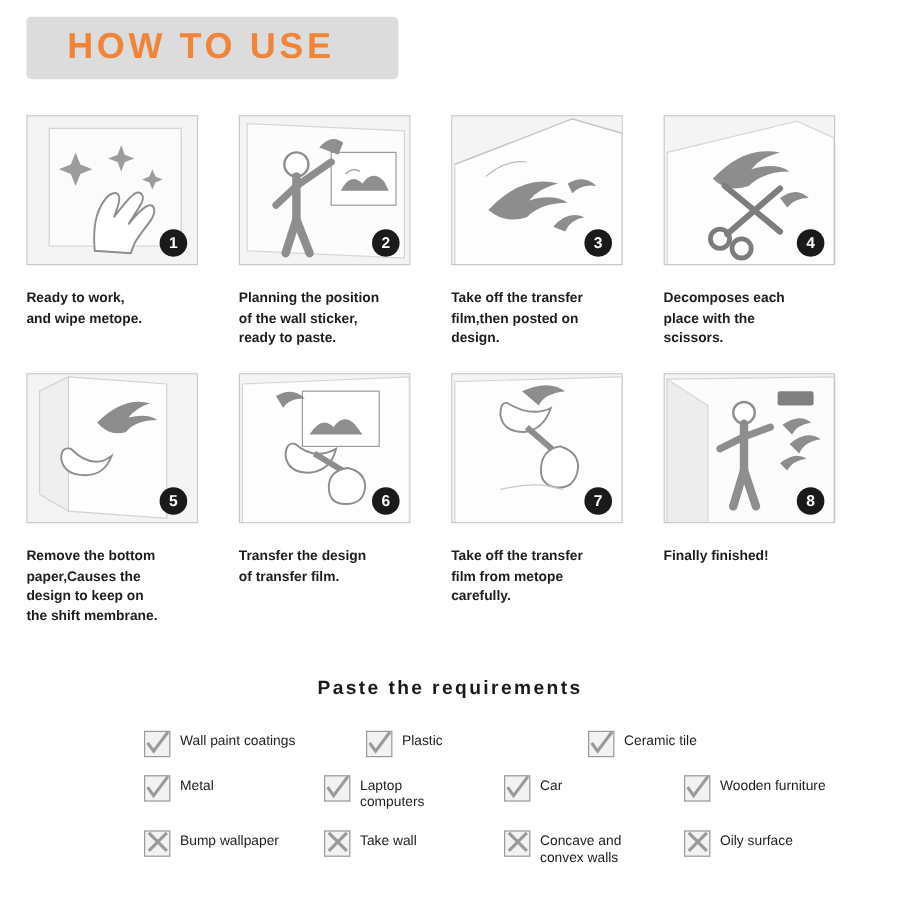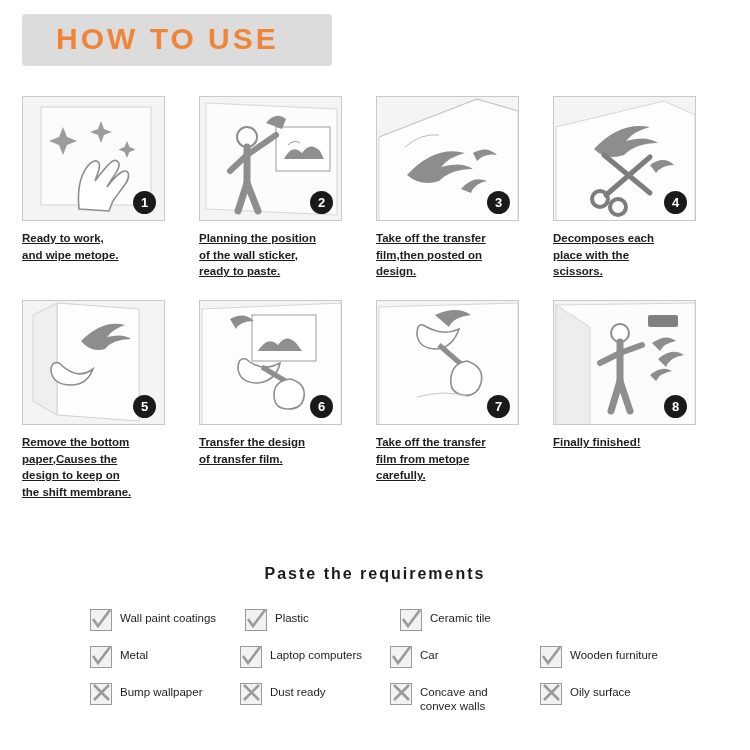--- a/index.html
+++ b/index.html
@@ -71,28 +71,27 @@
     border-radius: 50%;
     background: #1a1a1a;
     color: #fff;
     font-size: 13px;
     line-height: 23px;
     text-align: center;
     font-weight: bold;
     z-index: 6;
   }
   .step-cap {
-    margin-top: 9px;
+    margin-top: 20px;
     font-size: 11.5px;
     font-weight: bold;
     line-height: 1.45;
     color: #1d1d1d;
     width: 152px;
     white-space: pre-line;
-    text-decoration: underline;
   }
   .row2 { margin-top: 20px; }
 
   
   .art-svg { position: absolute; left: 0; top: 0; }
 
   
   .req-title {
     position: absolute;
     left: 0; right: 0;
@@ -111,20 +110,21 @@
   }
   .req-row {
     display: flex;
     margin-bottom: 14px;
   }
   .req-cell {
     width: 155px;
     display: flex;
     align-items: flex-start;
     gap: 8px;
+    margin-left: 30px;
   }
   .box {
     width: 20px;
     height: 20px;
     border: 1px solid #9a9a9a;
     background: #f2f2f2;
     position: relative;
     flex: 0 0 auto;
     margin-top: 1px;
   }
@@ -374,21 +374,21 @@
           </svg>
       </span>
       <span class="req-label">Bump wallpaper</span>
     </div>
     <div class="req-cell">
       <span class="box">
         <svg width="26" height="26" viewBox="0 0 26 26">
             <path d="M6 6 L21 21 M21 6 L6 21" stroke="#9a9a9a" stroke-width="2.6" fill="none"></path>
           </svg>
       </span>
-      <span class="req-label">Dust ready</span>
+      <span class="req-label">Take wall</span>
     </div>
     <div class="req-cell">
       <span class="box">
         <svg width="26" height="26" viewBox="0 0 26 26">
             <path d="M6 6 L21 21 M21 6 L6 21" stroke="#9a9a9a" stroke-width="2.6" fill="none"></path>
           </svg>
       </span>
       <span class="req-label">Concave and
 convex walls</span>
     </div>

